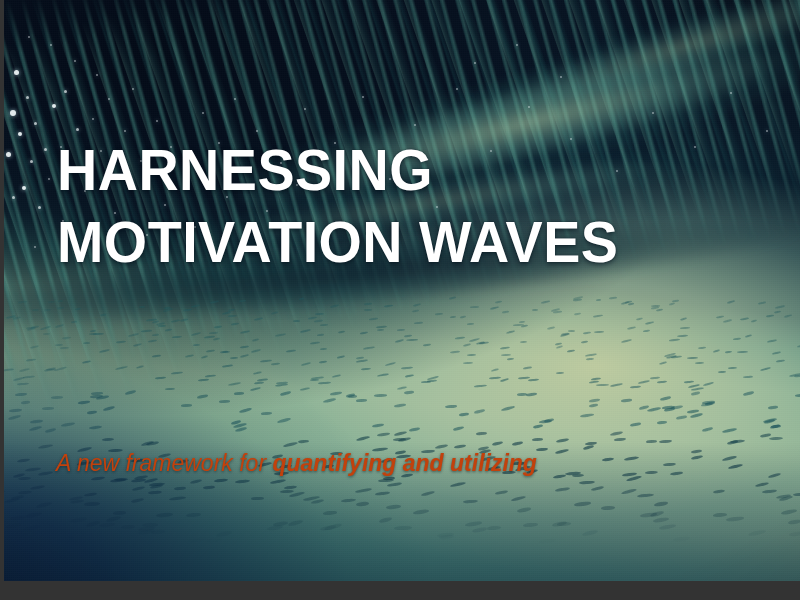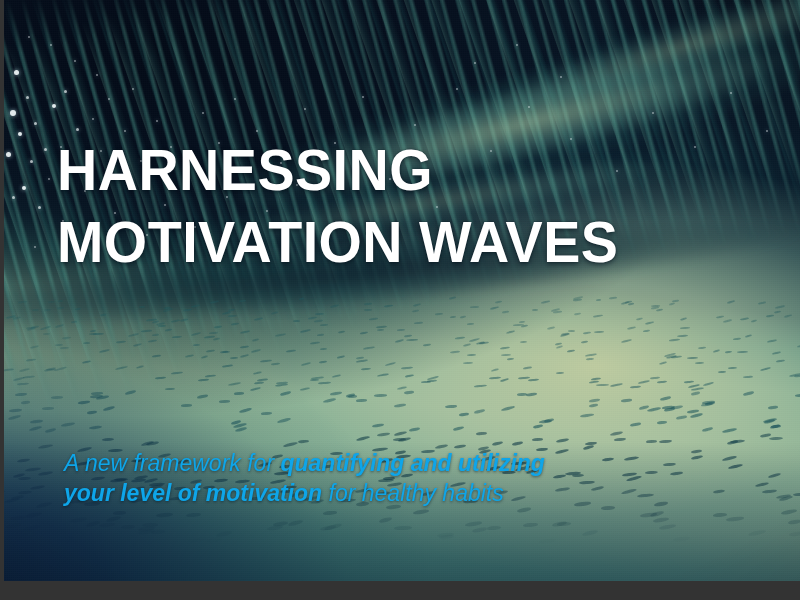--- a/index.html
+++ b/index.html
@@ -225,24 +225,23 @@
   #subtitle-block {
     position:absolute;
     left:52px; top:448px;
     width:680px;
   }
   .subtitle-line {
     font-family:"Liberation Sans", sans-serif;
     font-style:italic;
     font-size:23px;
     line-height:30px;
-    color:#0ea5e9;
+    color:#c2410c;
     white-space:nowrap;
     text-shadow:0 1px 3px rgba(0,20,30,0.55);
-    margin-left:8px;
   }
   .subtitle-line .strong { font-weight:bold; }
 
   
   #bottom-bar {
     position:absolute;
     left:0; top:581px;
     width:800px; height:19px;
     background:#333333;
   }
@@ -876,19 +875,18 @@
     <div class="vignette-edges"></div>
     <div class="grain"></div>
 
     <div id="title-block">
       <div class="title-line">HARNESSING</div>
       <div class="title-line">MOTIVATION WAVES</div>
     </div>
 
     <div id="subtitle-block">
       <div class="subtitle-line"><span>A new framework for </span><span class="strong">quantifying and utilizing</span></div>
-      <div class="subtitle-line"><span class="strong">your level of motivation</span><span> for healthy habits</span></div>
     </div>
 
   </div>
 
   <div id="bottom-bar"></div>
 </div>
 
 </body></html>

